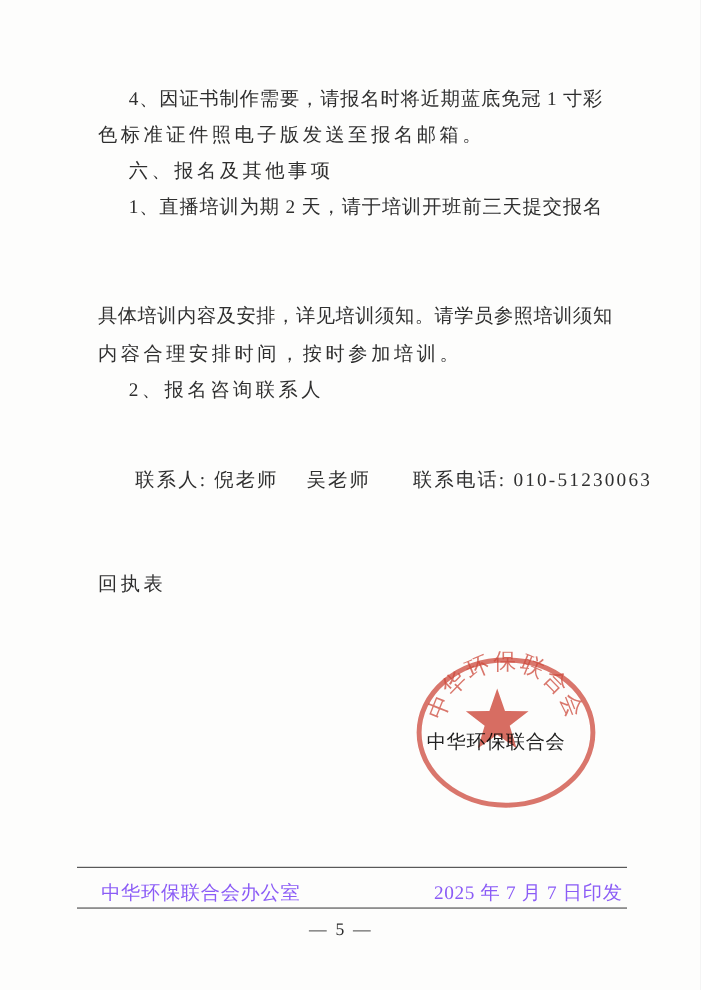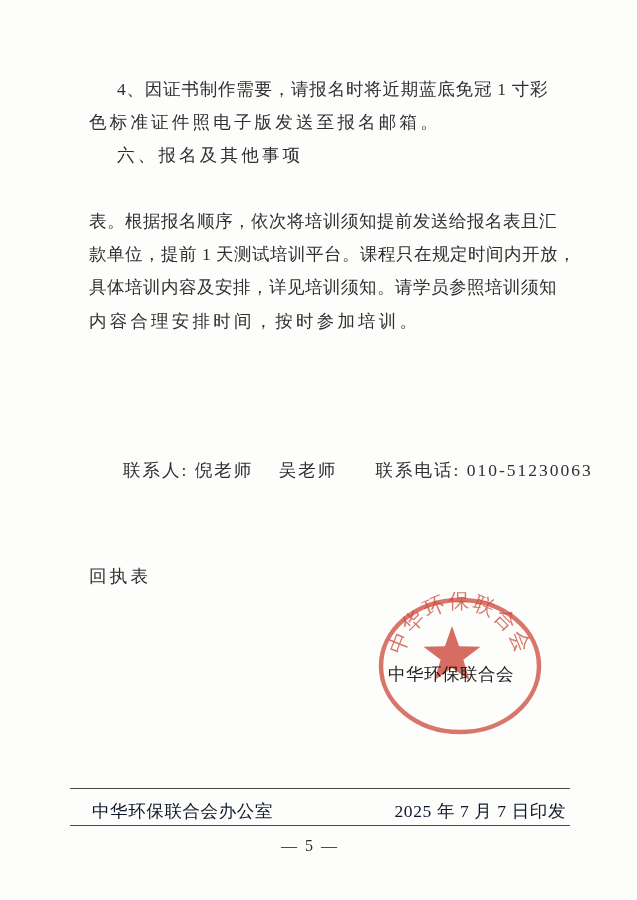--- a/index.html
+++ b/index.html
@@ -48,44 +48,44 @@
     position:absolute;
     left:70px; width:500px;
     border-top:1.5px solid #474747;
   }
   .footer-row{
     position:absolute;
     left:92px; top:799px; width:474px;
     display:flex; justify-content:space-between;
     font-size:17.5px; letter-spacing:0.6px;
     white-space:pre;
-    color:#0f172a;
+    color:#8b5cf6;
   }
   .page-number{
     position:absolute;
     left:0; top:837px; width:620px;
     text-align:center;
     font-size:16px; letter-spacing:2px;
     color:#2c2c2c;
   }
 </style>
 </head>
 <body>
 
 <div class="page">
 
   <div class="ln jf ind" style="top:79px">4、因证书制作需要，请报名时将近期蓝底免冠 1 寸彩</div>
   <div class="ln ind" style="top:145px">六、报名及其他事项</div>
   <div class="ln" style="top:112px">色标准证件照电子版发送至报名邮箱。</div>
-  <div class="ln jf" style="top:211px">表。根据报名顺序，依次将培训须知提前发送给报名表且汇</div>
-  <div class="ln jf" style="top:244px">款单位，提前 1 天测试培训平台。课程只在规定时间内开放，</div>
+  <div class="ln jf ind" style="top:178px">1、直播培训为期 2 天，请于培训开班前三天提交报名</div>
   <div class="ln jf" style="top:277px">具体培训内容及安排，详见培训须知。请学员参照培训须知</div>
   <div class="ln" style="top:311px">内容合理安排时间，按时参加培训。</div>
-  <div class="ln" style="top:460px; left:123px; letter-spacing:2px">联系人: 倪老师    吴老师      联系电话: 010-51230063</div>
-  <div class="ln" style="top:566px">回执表</div>
+  <div class="ln ind" style="top:344px">2、报名咨询联系人</div>
+  <div class="ln" style="top:426px; left:123px; letter-spacing:2px">联系人: 倪老师    吴老师      联系电话: 010-51230063</div>
+  <div class="ln" style="top:520px">回执表</div>
 
   <div class="sig" style="left:388px; top:664px">中华环保联合会</div>
 
   <svg class="seal" width="178" height="150" viewBox="0 0 178 150" aria-hidden="true">
     <ellipse cx="88" cy="74" rx="79" ry="66" fill="none" stroke-width="4.5" opacity="0.75" stroke="#cf4a3c"></ellipse>
     <polygon points="80,34 87.1,54.3 108.5,54.7 91.4,67.7 97.6,88.3 80,76 62.4,88.3 68.6,67.7 51.5,54.7 72.9,54.3" opacity="0.8" fill="#cf4a3c"></polygon>
     <path id="sealArc" d="M 30.9,63.9 A 58,58 0 0 1 145.1,63.9" fill="none"></path>
     <text font-size="21" letter-spacing="2" opacity="0.75" style="font-family:'Liberation Serif','DejaVu Serif',serif;" fill="#cf4a3c">
       <textPath href="#sealArc" startOffset="50%" text-anchor="middle">中华环保联合会</textPath>
     </text>

